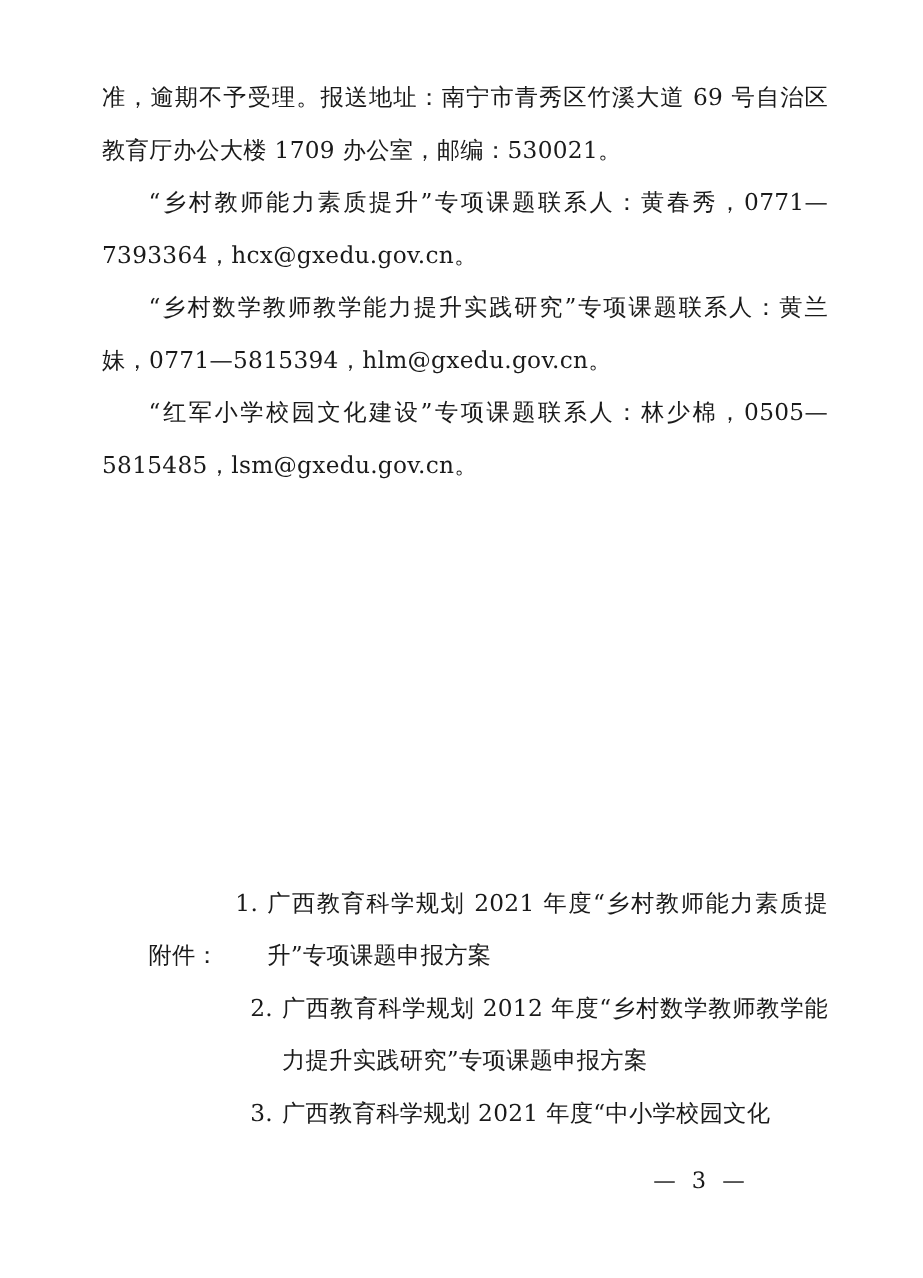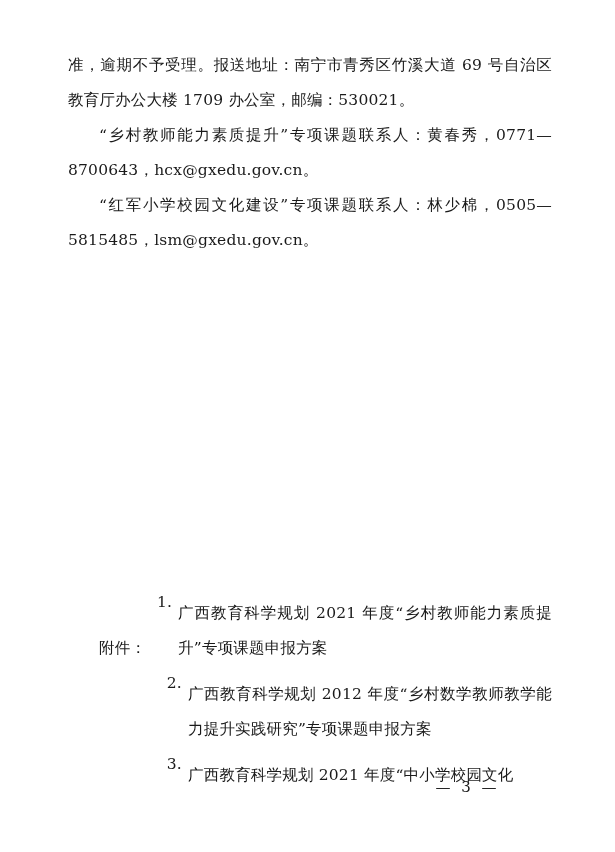--- a/index.html
+++ b/index.html
@@ -72,21 +72,20 @@
     flex: 0 0 auto;
     width: 26px;
     text-align: right;
     padding-right: 6px;
     white-space: nowrap;
   }
   .attach-text {
     flex: 1 1 auto;
     text-align: justify;
     text-justify: inter-character;
-    margin-top: 11px;
   }
   .attach-item.second .attach-num,
   .attach-item.third .attach-num {
     margin-left: 0;
   }
   .attach-pad {
     padding-left: 88px;
   }
   .footer {
     position: absolute;
@@ -103,21 +102,22 @@
     letter-spacing: 3px;
   }
 </style>
 </head>
 <body>
 
 <div class="page">
 
   <div class="body-area">
     <p class="para">准，逾期不予受理。报送地址：南宁市青秀区竹溪大道 69 号自治区教育厅办公大楼 1709 办公室，邮编：530021。</p>
-    <p class="para indent">“乡村教师能力素质提升”专项课题联系人：黄春秀，0771—8700643，hcx@gxedu.gov.cn。</p>
+    <p class="para indent">“乡村教师能力素质提升”专项课题联系人：黄春秀，0771—7393364，hcx@gxedu.gov.cn。</p>
+    <p class="para indent">“乡村数学教师教学能力提升实践研究”专项课题联系人：黄兰妹，0771—5815394，hlm@gxedu.gov.cn。</p>
     <p class="para indent">“红军小学校园文化建设”专项课题联系人：林少棉，0505—5815485，lsm@gxedu.gov.cn。</p>
   </div>
 
   <div class="attach-block">
     <div class="attach-row">
       <div class="attach-label attach-line">附件：</div>
       <div class="attach-items">
         <div class="attach-item first">
           <div class="attach-num attach-line">1.</div>
           <div class="attach-text attach-line">广西教育科学规划 2021 年度“乡村教师能力素质提升”专项课题申报方案</div>

